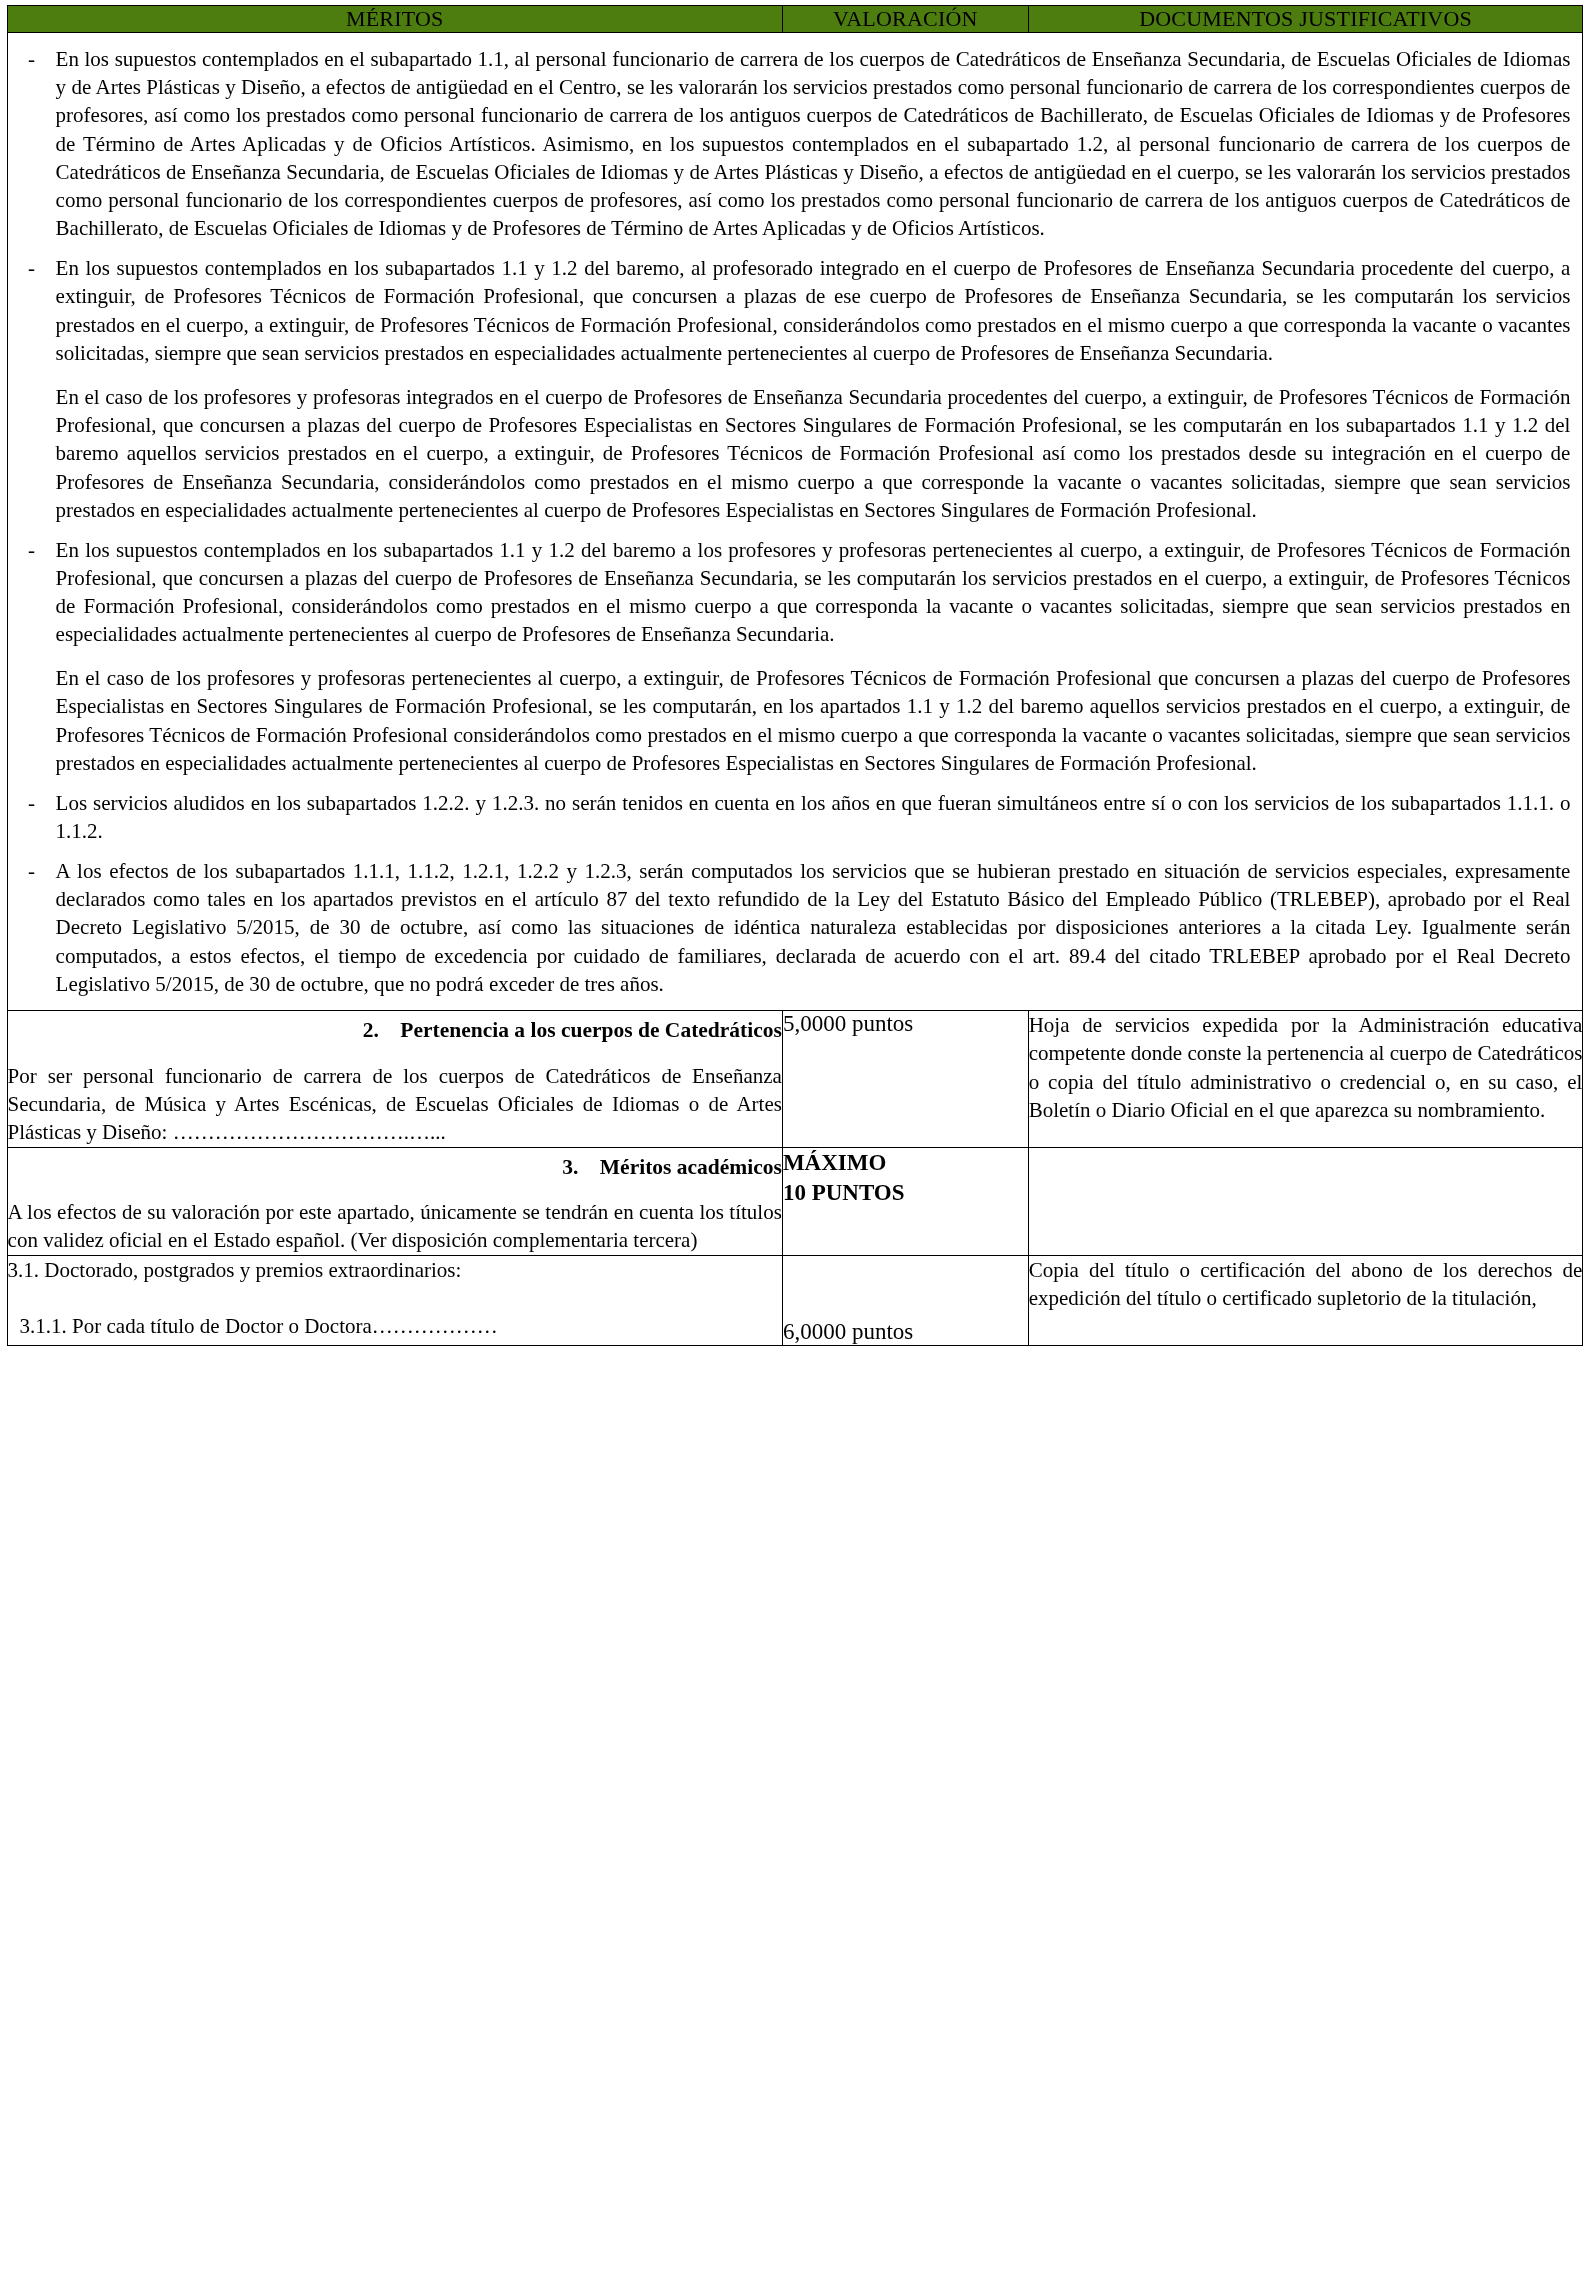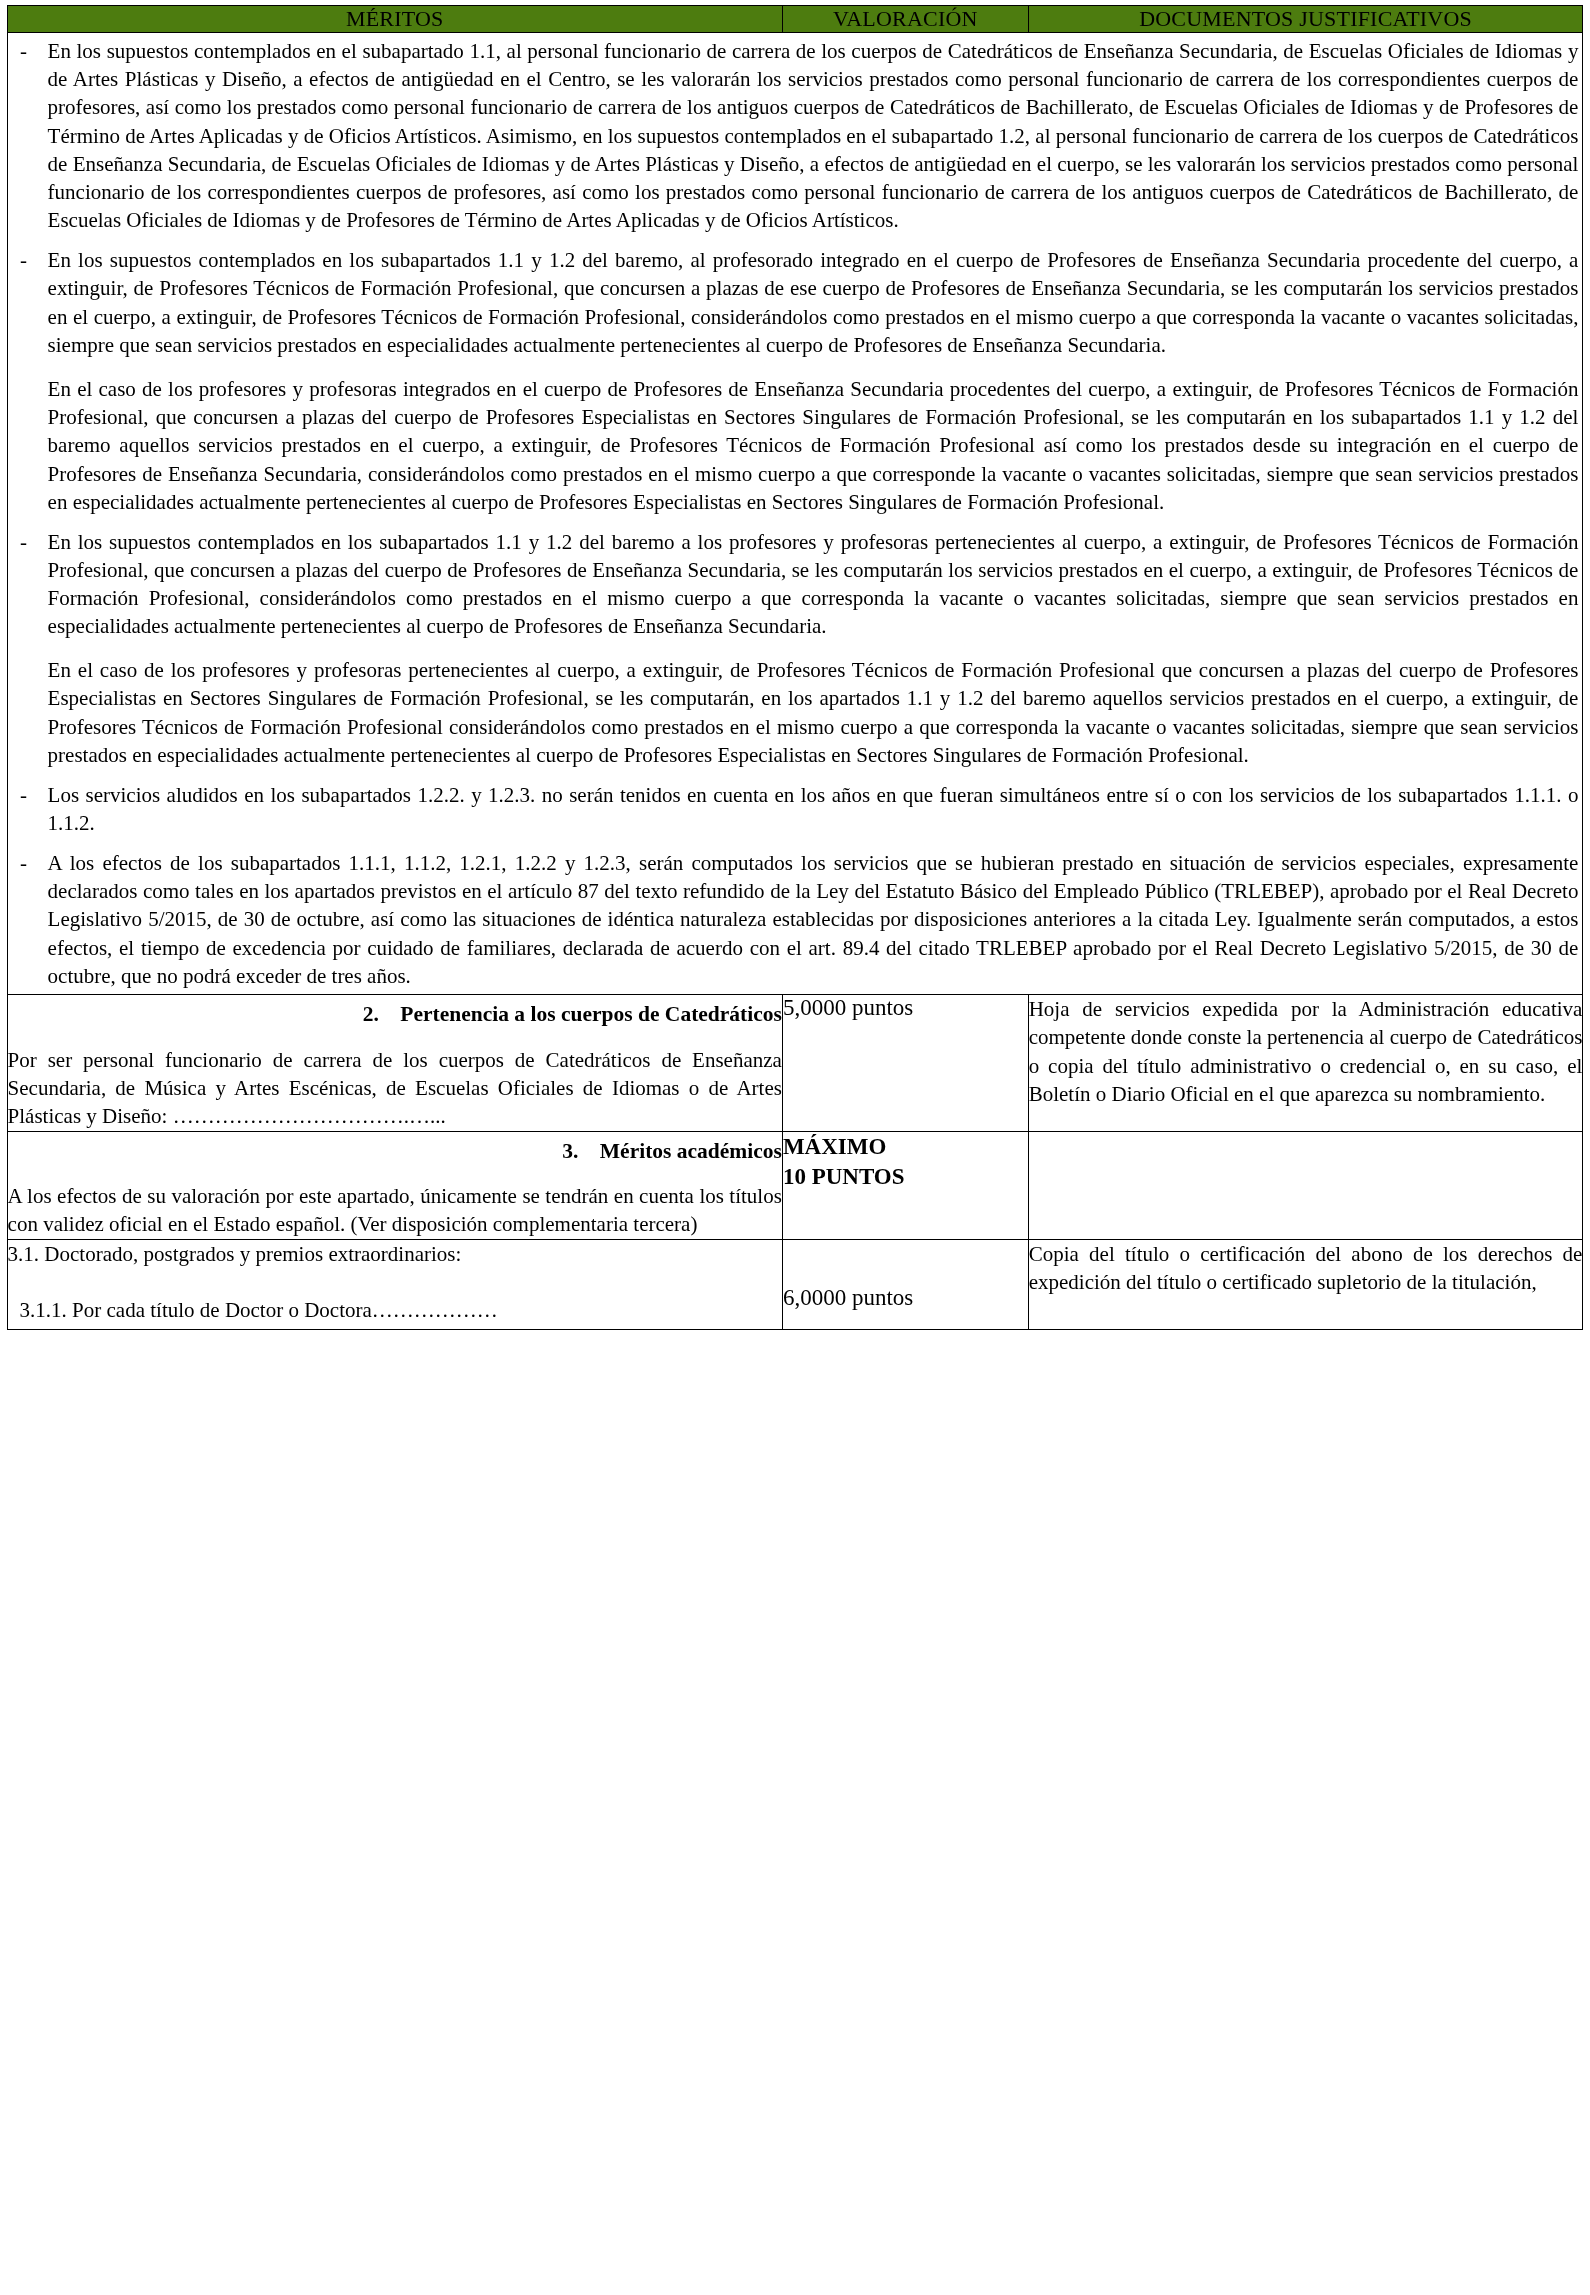--- a/index.html
+++ b/index.html
@@ -42,21 +42,21 @@
   }
   .wide-cell {
     padding: 10px 15px 11.6px 11.6px;
     font-size: 21px;
     line-height: 1.345;
     text-align: justify;
     text-justify: inter-word;
   }
   ul.dashlist {
     list-style: none;
-    margin: 4px;
+    margin: 12px;
     padding: 0;
   }
   ul.dashlist > li {
     position: relative;
     padding-left: 36px;
     margin: 0 0 0.8px 0;
   }
   ul.dashlist > li::before {
     content: "-";
     position: absolute;
@@ -175,20 +175,20 @@
         <div>10 PUNTOS</div>
       </td>
       <td class="docs-cell empty-cell"></td>
     </tr>
 
     <tr class="row-tall">
       <td class="sec-cell">
         <div class="sub-line">3.1. Doctorado, postgrados y premios extraordinarios:</div>
         <div class="sub-line last">3.1.1.  Por cada título de Doctor o Doctora………………</div>
       </td>
-      <td class="val-cell" style="vertical-align:bottom; padding-bottom:18px;">6,0000 puntos</td>
+      <td class="val-cell" style="vertical-align:bottom; ">6,0000 puntos</td>
       <td class="docs-cell">Copia del título o certificación del abono de los derechos de expedición del título o certificado supletorio de la titulación,</td>
     </tr>
 
   </tbody>
 </table>
 </div>
 
 
 </body></html>

